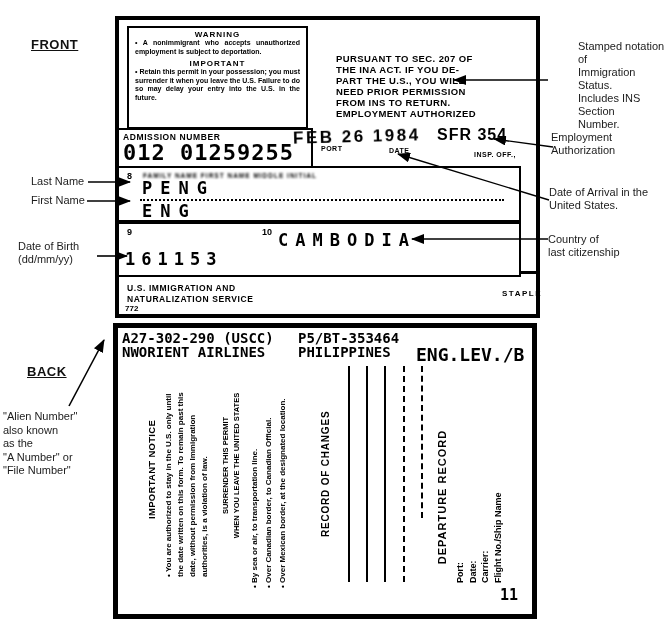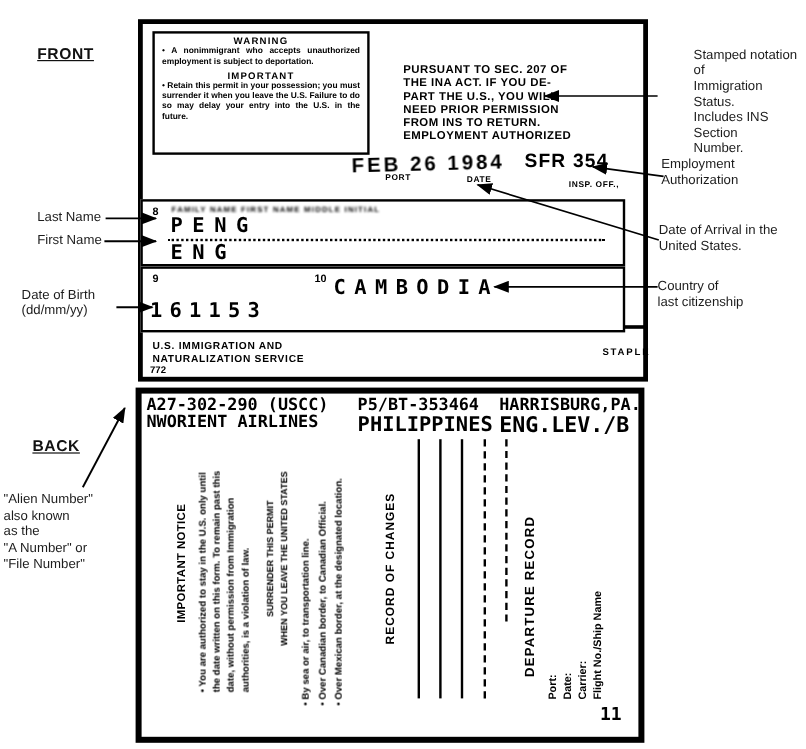--- a/index.html
+++ b/index.html
@@ -73,20 +73,24 @@
 
   <div class="abs smudge2 bold" style="left:336px;top:53px;font-size:9.5px;line-height:11px;letter-spacing:.4px;width:190px;">
     <div>PURSUANT TO SEC. 207 OF</div>
     <div>THE INA ACT. IF YOU DE-</div>
     <div>PART THE U.S., YOU WILL</div>
     <div>NEED PRIOR PERMISSION</div>
     <div>FROM INS TO RETURN.</div>
     <div>EMPLOYMENT AUTHORIZED</div>
   </div>
 
+  <div class="box" style="left:117px;top:128px;width:196px;height:40px;padding:2px 4px;">
+    <div class="bold" style="font-size:8.5px;letter-spacing:.6px;">ADMISSION NUMBER</div>
+    <div class="mono" style="font-size:22px;letter-spacing:1px;margin-top:-2px;">012 01259255</div>
+  </div>
 
   <div class="abs bold smudge" style="left:293px;top:127px;font-size:17px;letter-spacing:2.5px;transform:rotate(-1.5deg);z-index:3;">FEB 26 1984</div>
   <div class="abs bold smudge2" style="left:437px;top:126px;font-size:16px;letter-spacing:1px;z-index:3;">SFR 354</div>
   <div class="abs bold smudge" style="left:321px;top:145px;font-size:7px;letter-spacing:.5px;z-index:3;">PORT</div>
   <div class="abs bold smudge" style="left:389px;top:147px;font-size:7px;letter-spacing:.5px;z-index:3;">DATE</div>
   <div class="abs bold smudge" style="left:474px;top:151px;font-size:7px;letter-spacing:.5px;z-index:3;">INSP. OFF.,</div>
 
   <div class="box" style="left:117px;top:166px;width:404px;height:56px;">
     <span class="abs bold" style="left:8px;top:3px;font-size:9px;">8</span>
     <span class="abs bold" style="left:24px;top:4px;font-size:6.5px;letter-spacing:1px;filter:blur(.8px);">FAMILY NAME   FIRST NAME   MIDDLE INITIAL</span>
@@ -108,23 +112,22 @@
     <div>NATURALIZATION SERVICE</div>
   </div>
   <div class="abs bold" style="left:502px;top:289px;font-size:8px;letter-spacing:1.5px;">STAPLE</div>
   <div class="abs bold smudge2" style="left:125px;top:304px;font-size:8px;text-align:center;">772</div>
   <div class="abs" style="left:520px;top:271px;width:18px;border-top:3px solid #000;"></div>
 
   <div class="abs" style="left:113px;top:323px;width:424px;height:296px;border:5px solid #000;box-sizing:border-box;background:#fff;"></div>
 
   <div class="abs mono smudge2" style="left:122px;top:330px;font-size:14px;z-index:2;">A27-302-290 (USCC)</div>
   <div class="abs mono smudge2" style="left:298px;top:330px;font-size:14px;z-index:2;">P5/BT-353464</div>
-  <div class="abs mono smudge2" style="left:416px;top:330px;font-size:14px;z-index:2;">HARRISBURG,PA.</div>
   <div class="abs mono smudge2" style="left:122px;top:344px;font-size:14px;z-index:2;">NWORIENT AIRLINES</div>
-  <div class="abs mono smudge2" style="left:298px;top:344px;font-size:17px;z-index:2;">PHILIPPINES</div>
+  <div class="abs mono smudge2" style="left:298px;top:344px;font-size:14px;z-index:2;">PHILIPPINES</div>
   <div class="abs mono smudge2" style="left:416px;top:344px;font-size:18px;z-index:2;">ENG.LEV./B</div>
 
   <div class="rot nw bold" style="left:146px;top:519px;font-size:9.5px;letter-spacing:.3px;">IMPORTANT NOTICE</div>
   <div class="rot bold smudge" style="left:163px;top:577px;width:195px;font-size:8px;line-height:12px;">• You are authorized to stay in the U.S. only until the date written on this form. To remain past this date, without permission from Immigration authorities, is a violation of law.</div>
 
   <div class="rot bold" style="left:221px;top:558px;width:185px;font-size:7.5px;line-height:10.5px;text-align:center;filter:blur(.35px);">
     <div>SURRENDER THIS PERMIT</div>
     <div>WHEN YOU LEAVE THE UNITED STATES</div>
   </div>
   <div class="rot bold smudge2" style="left:248px;top:588px;width:210px;font-size:8px;line-height:14px;">

